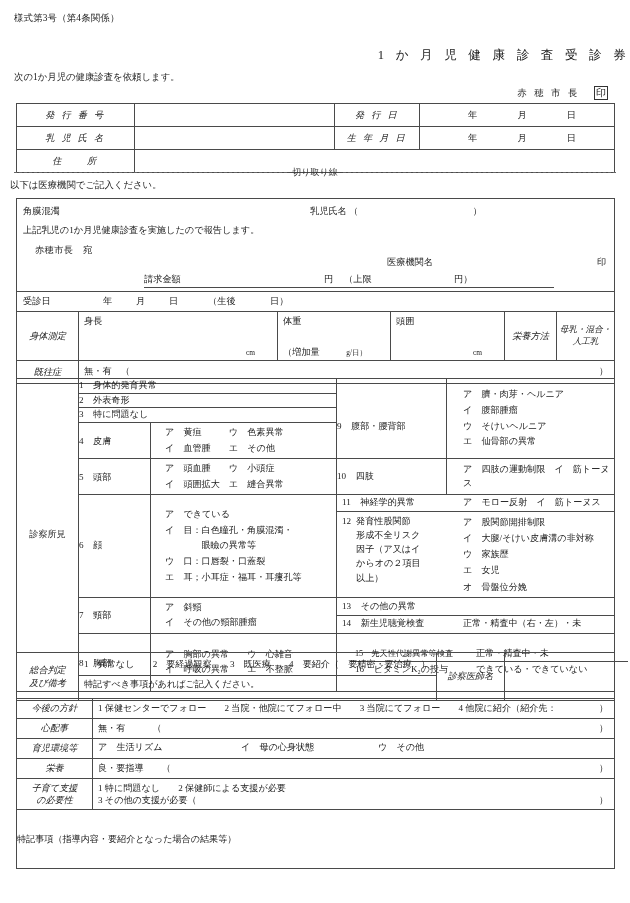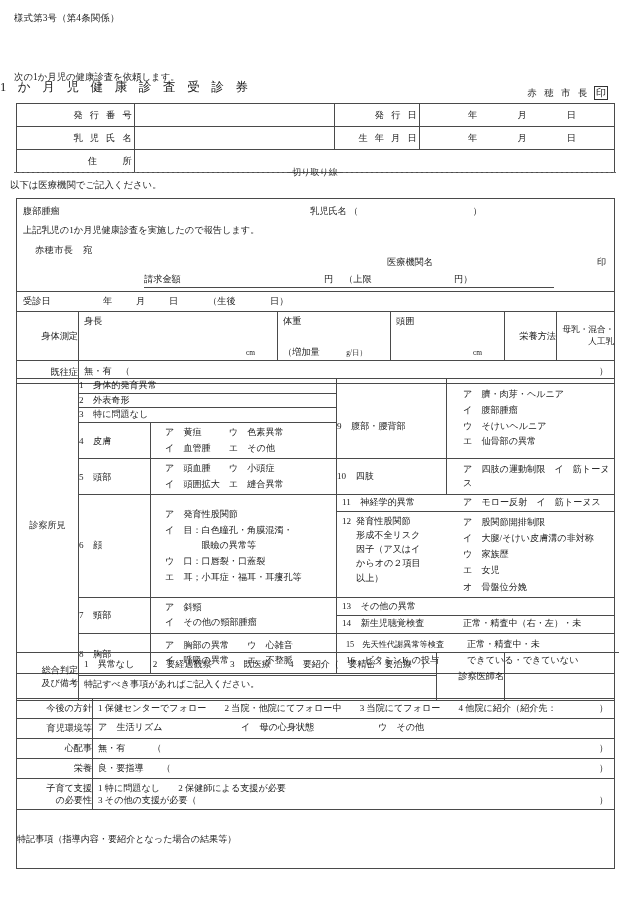--- a/index.html
+++ b/index.html
@@ -25,38 +25,38 @@
   .formno {
     position: absolute;
     left: 14px; top: 12px;
     font-size: 9.4px;
     letter-spacing: 0.2px;
   }
   .doctitle {
     position: absolute;
     left: 0; top: 47px;
     width: 630px;
-    text-align: left;
+    text-align: right;
     font-size: 12.6px;
     letter-spacing: 4.2px;
     font-weight: normal;
-    margin-top: 32px;
   }
   .intro1 {
     position: absolute;
     left: 14px; top: 71px;
     font-size: 9.4px;
   }
   .mayorline {
     position: absolute;
     right: 22px; top: 86px;
     font-size: 9.4px;
     letter-spacing: 2.6px;
     display: flex;
     align-items: center;
+    gap: 10px;
   }
   .sealbox {
     display: inline-block;
     border: 1px solid #333;
     padding: 0px 1px 1px 1px;
     font-size: 10px;
     line-height: 11px;
     letter-spacing: 0;
     margin-left: 4px;
   }
@@ -67,21 +67,21 @@
     position: absolute;
     table-layout: fixed;
   }
   table.frm td {
     border: 1px solid #4a4a4a;
     padding: 0;
     vertical-align: middle;
     font-size: 9.2px;
     line-height: 1.35;
   }
-  .ctr { text-align: right; }
+  .ctr { text-align: center; font-style: italic; }
   .sp2 { letter-spacing: 2.4px; }
   .vtop { vertical-align: top; }
 
   
   #t-top { left: 16px; top: 103px; width: 598px; }
   #t-top td { height: 22px; }
 
   .ymd {
     display: flex;
     justify-content: space-around;
@@ -250,21 +250,21 @@
         <col style="width:199px">
         <col style="width:113px">
         <col style="width:114px">
         <col style="width:52px">
         <col style="width:58px">
     </colgroup>
     <tbody>
       <tr>
         <td colspan="6">
           <div class="medhead">
-            <div class="mh-row1">腹部腫瘤</div>
+            <div class="mh-row1">角膜混濁</div>
             <div class="mh-name">
               <span>乳児氏名</span>
               <span class="paren">（</span>
               <span style="display:inline-block;width:110px"></span>
               <span class="paren">）</span>
             </div>
             <div class="mh-row2">上記乳児の1か月児健康診査を実施したので報告します。</div>
             <div class="mh-row3">赤穂市長　宛</div>
             <div class="mh-inst">医療機関名</div>
             <div class="mh-seal">印</div>
@@ -404,21 +404,21 @@
         <td class="fopt" style="padding-left:16px">ア　四肢の運動制限　イ　筋トーヌス</td>
       </tr>
 
       <tr>
         <td class="fnum">
           <span>6</span>
           <span style="display:inline-block;width:5px"></span>
           <span>顔</span>
         </td>
         <td class="fopt" style="padding:3px 0 3px 14px">
-          <div class="opt-line">ア　発育性股関節</div>
+          <div class="opt-line">ア　できている</div>
           <div class="opt-line">イ　目：白色瞳孔・角膜混濁・</div>
           <div class="opt-line">　　　　眼瞼の異常等</div>
           <div class="opt-line">ウ　口：口唇裂・口蓋裂</div>
           <div class="opt-line">エ　耳；小耳症・福耳・耳瘻孔等</div>
         </td>
         <td colspan="2" style="padding:0">
           <table style="width:100%;border-collapse:collapse;table-layout:fixed">
             <colgroup>
                 <col style="width:110px">
                 <col style="width:168px">
@@ -491,21 +491,21 @@
       <tr>
         <td class="fnum vtop" style="padding-top:2px">
           <span>8</span>
           <span style="display:inline-block;width:5px"></span>
           <span>胸部</span>
         </td>
         <td class="fopt" style="padding:2px 0 2px 14px">
           <div class="opt-line">ア　胸部の異常　　ウ　心雑音</div>
           <div class="opt-line">イ　呼吸の異常　　エ　不整脈</div>
         </td>
-        <td colspan="2" style="padding:4px">
+        <td colspan="2" style="padding:13px">
           <table style="width:100%;border-collapse:collapse;table-layout:fixed">
             <colgroup>
                 <col style="width:110px">
                 <col style="width:168px">
               </colgroup>
             <tbody>
                 <tr>
               <td style="border:0;border-bottom:1px solid #4a4a4a;padding:1px 0 1px 5px;font-size:8.2px">
                 <span>15</span>
                 <span style="display:inline-block;width:4px"></span>
@@ -560,39 +560,39 @@
       <tr>
         <td class="ctr" style="height:19px">今後の方針</td>
         <td>
           <div class="bcell">
             <span>1 保健センターでフォロー　　2 当院・他院にてフォロー中　　3 当院にてフォロー　　4 他院に紹介（紹介先：</span>
             <span class="endparen">）</span>
           </div>
         </td>
       </tr>
       <tr>
+        <td class="ctr" style="height:19px">心配事</td>
+        <td>
+          <div class="bcell">
+            <span>無・有　　　（</span>
+            <span class="endparen">）</span>
+          </div>
+        </td>
+      </tr>
+      <tr>
         <td class="ctr" style="height:19px">育児環境等</td>
         <td>
           <div class="bcell" style="position:relative;height:15px">
             <span style="position:absolute;left:5px;top:2px">ア　生活リズム</span>
             <span style="position:absolute;left:148px;top:2px">イ　母の心身状態</span>
             <span style="position:absolute;left:285px;top:2px">ウ　その他</span>
           </div>
         </td>
       </tr>
       <tr>
-        <td class="ctr" style="height:19px">心配事</td>
-        <td>
-          <div class="bcell">
-            <span>無・有　　　（</span>
-            <span class="endparen">）</span>
-          </div>
-        </td>
-      </tr>
-      <tr>
         <td class="ctr" style="height:19px">栄養</td>
         <td>
           <div class="bcell">
             <span>良・要指導　　（</span>
             <span class="endparen">）</span>
           </div>
         </td>
       </tr>
       <tr>
         <td class="ctr" style="height:30px">

